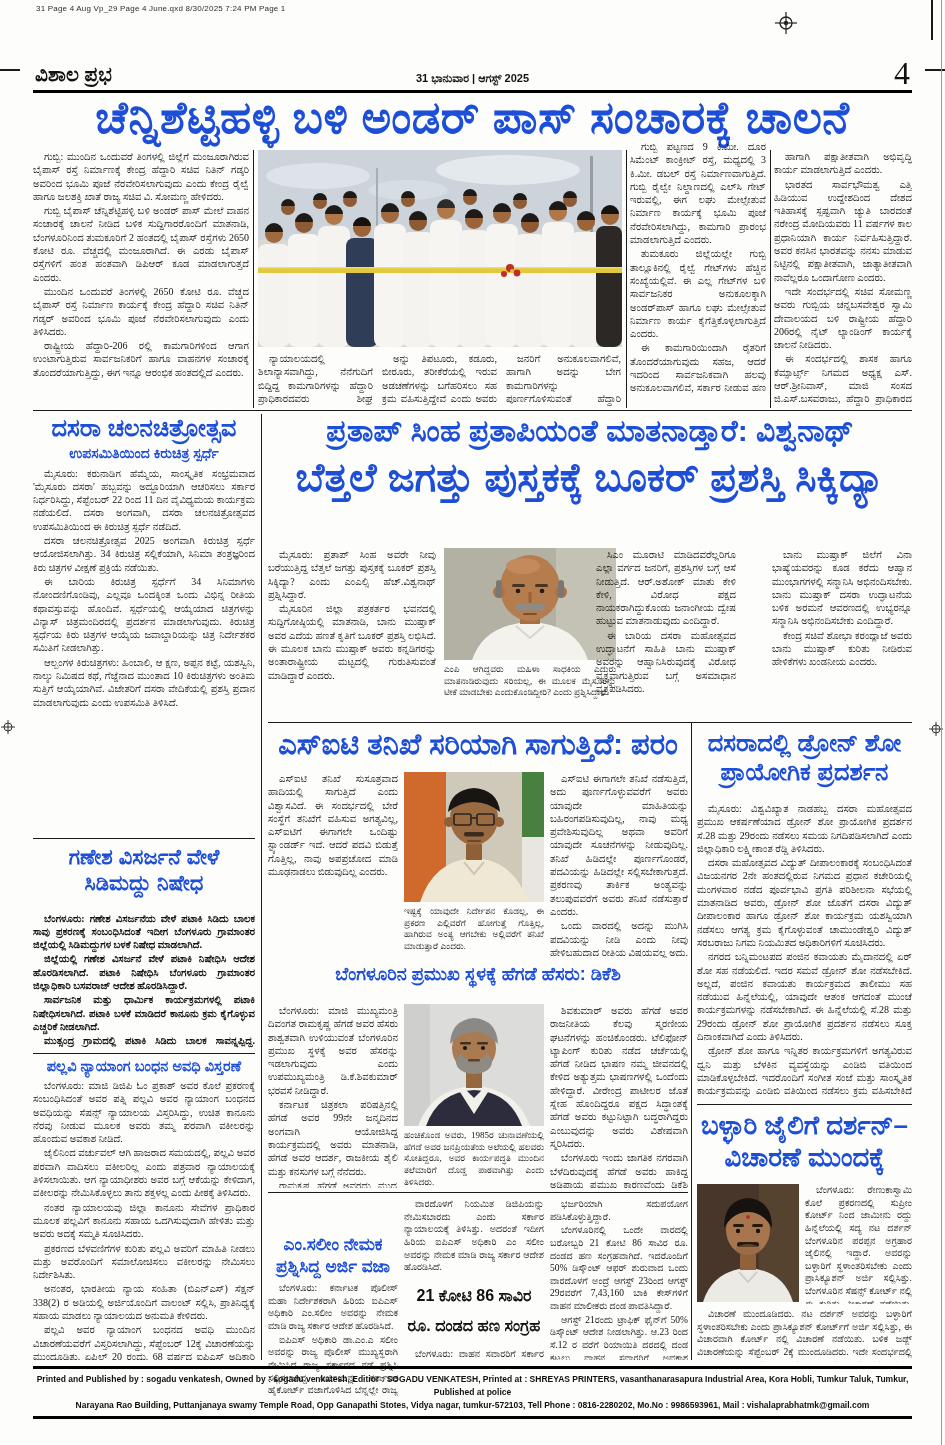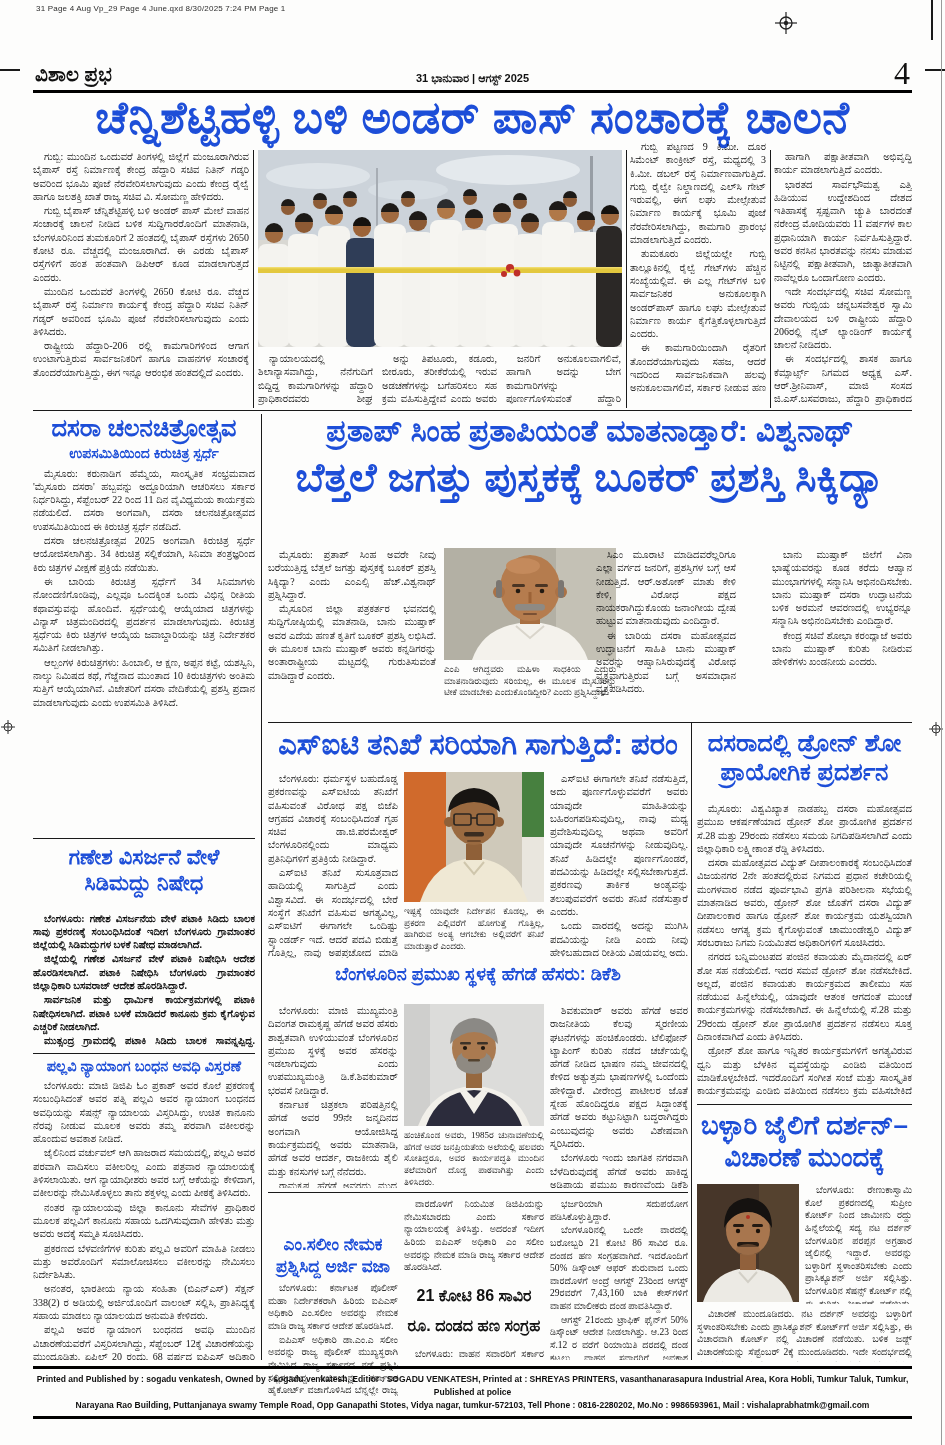--- a/index.html
+++ b/index.html
@@ -275,21 +275,20 @@
     <p class="para">ಬಾನು ಮುಷ್ತಾಕ್ ಜಿಲೆಗೆ ವಿನಾ ಭಾಷ್ಯೆಯವರನ್ನು ಕೂಡ ಕರೆದು ಆಹ್ವಾನ ಮುಂಭಾಗಗಳಲ್ಲಿ ಸನ್ಮಾನಿಸಿ ಅಭಿನಂದಿಸಬೇಕು. ಬಾನು ಮುಷ್ತಾಕ್ ದಸರಾ ಉದ್ಘಾಟನೆಯ ಬಳಿಕ ಅರಮನೆ ಆವರಣದಲ್ಲಿ ಉಭ್ಯರನ್ನೂ ಸನ್ಮಾನಿಸಿ ಅಭಿನಂದಿಸಬೇಕು ಎಂದಿದ್ದಾರೆ.</p>
     <p class="para">ಕೇಂದ್ರ ಸಚಿವೆ ಶೋಭಾ ಕರಂದ್ಲಾಜೆ ಅವರು ಬ‍ಾನು ಮುಷ್ತಾಕ್ ಕುರಿತು ನೀಡಿರುವ ಹೇಳಿಕೆಗಳು ಖಂಡನೀಯ ಎಂದರು.</p>
   </div>
 
 <div class="hrl" style="left:268px;top:722px;width:644px;"></div>
 
 <div class="abs" style="left:268px;top:728px;width:420px;">
   <h2 class="headline h-sit">ಎಸ್‌ಐಟಿ ತನಿಖೆ ಸರಿಯಾಗಿ ಸಾಗುತ್ತಿದೆ: ಪರಂ</h2>
 </div>
 <div class="abs col" style="left:268px;top:772px;width:130px;height:186px;">
-    <p class="para">ಬೆಂಗಳೂರು: ಧರ್ಮಸ್ಥಳ ಬಹುದೊಡ್ಡ ಪ್ರಕರಣವನ್ನು ಎಸ್‌ಐಟಿಯ ತನಿಖೆಗೆ ವಹಿಸುವಂತೆ ವಿರೋಧ ಪಕ್ಷ ಬಿಜೆಪಿ ಆಗ್ರಹದ ವಿಚಾರಕ್ಕೆ ಸಂಬಂಧಿಸಿದಂತೆ ಗೃಹ ಸಚಿವ ಡಾ.ಜಿ.ಪರಮೇಶ್ವರ್ ಬೆಂಗಳೂರಿನಲ್ಲಿಂದು ಮಾಧ್ಯಮ ಪ್ರತಿನಿಧಿಗಳಿಗೆ ಪ್ರತಿಕ್ರಿಯೆ ನೀಡಿದ್ದಾರೆ.</p>
     <p class="para">ಎಸ್‌ಐಟಿ ತನಿಖೆ ಸುಸೂತ್ರವಾದ ಹಾದಿಯಲ್ಲಿ ಸಾಗುತ್ತಿದೆ ಎಂದು ವಿಶ್ವಾಸವಿದೆ. ಈ ಸಂದರ್ಭದಲ್ಲಿ ಬೇರೆ ಸಂಸ್ಥೆಗೆ ತನಿಖೆಗೆ ವಹಿಸುವ ಅಗತ್ಯವಿಲ್ಲ, ಎಸ್‌ಐಟಿಗೆ ಈಗಾಗಲೇ ಒಂದಿಷ್ಟು ಸ್ಟ್ಯಾಂಡರ್ಡ್ ಇದೆ. ಆದರೆ ಪದವಿ ಬಿಡುತ್ತೆ ಗೊತ್ತಿಲ್ಲ, ನಾವು ಅಪಪ್ರಚೋದ ಮಾಡಿ ಮೂಢನಾಡಲು ಬಿಡುವುದಿಲ್ಲ ಎಂದರು.</p>
   </div>
 <div class="photo" style="left:404px;top:772px;width:140px;height:130px;">
   <svg width="140" height="130" viewBox="0 0 140 130" preserveAspectRatio="none">
     <rect width="140" height="130" fill="#cfc9ba"></rect>
     <rect width="42" height="130" fill="#d06a2c"></rect>
     <rect x="118" width="22" height="65" fill="#47803f"></rect>
     <rect x="118" y="65" width="22" height="65" fill="#e9e6de"></rect>
     <path d="M16 130 Q30 88 70 86 Q110 88 124 130 Z" fill="#efe8d4"></path>
     <path d="M60 90 L70 102 L80 90" fill="none" stroke="#cfc6ac" stroke-width="2"></path>

